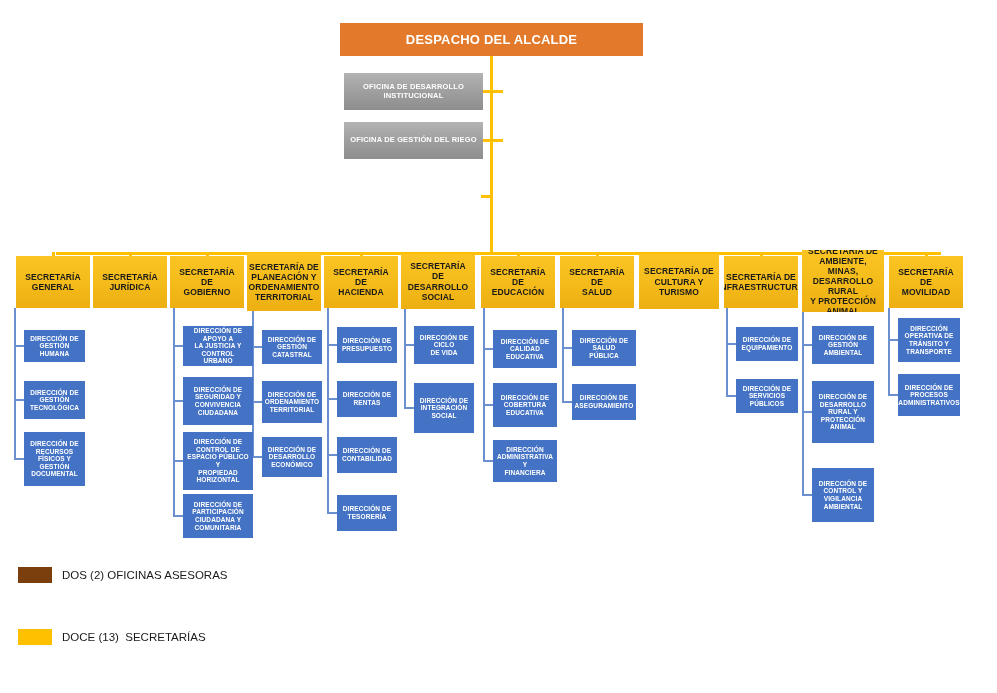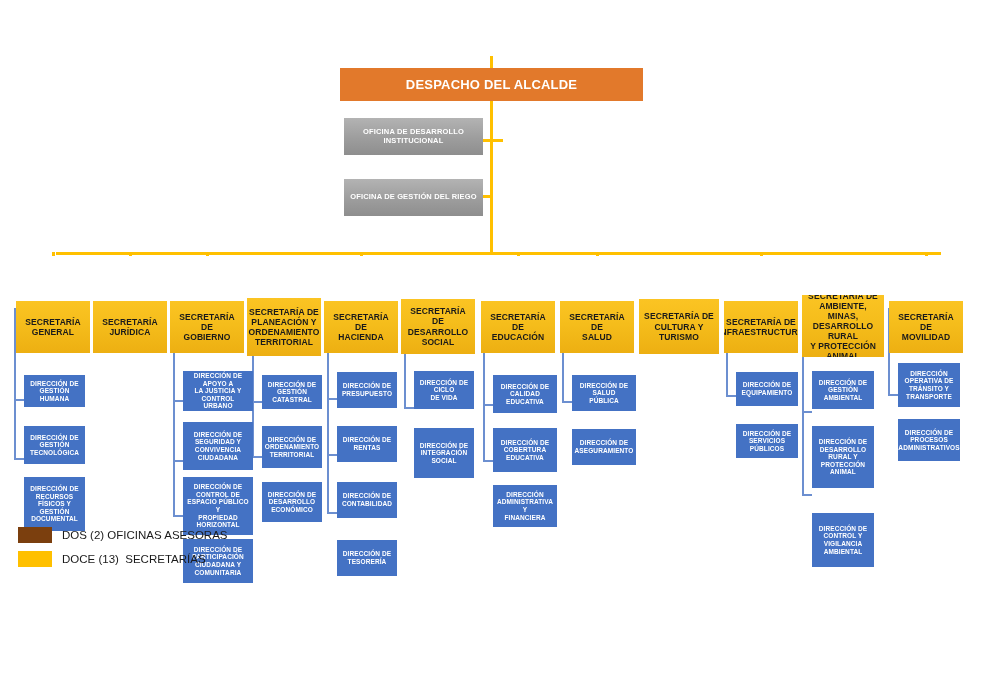--- a/index.html
+++ b/index.html
@@ -18,21 +18,20 @@
     display:flex;
     align-items:center;
     justify-content:center;
     text-align:center;
     color:#ffffff;
     font-weight:bold;
     line-height:1.18;
     padding:14px 3px;
     white-space:pre-line;
     overflow:hidden;
-    margin-top:45px;
   }
   
   .root{
     background:#E2792B;
     color:#ffffff;
     font-size:13px;
     letter-spacing:.2px;
   }
   
   .gray{
@@ -60,21 +59,21 @@
     letter-spacing:.1px;
   }
 
   
   .ln{position:absolute;}
   .ln-y{background:#FFC000;}
   .ln-b{background:#6C8FD0;}
 
   
   .legend{position:absolute;left:18px;top:524px;}
-  .legend-row{display:flex;align-items:center;height:22px;margin-bottom:2px;}
+  .legend-row{display:flex;align-items:center;height:22px;margin-bottom:2px;margin-top:40px;}
   .swatch{width:34px;height:16px;margin-right:10px;box-sizing:border-box;}
   .sw-brown{background:#7B3F0E;}
   .sw-gray{background:#ABABAB;}
   .sw-yellow{background:#FFC000;}
   .sw-blue{background:#4472C4;}
   .legend-label{font-size:11.5px;color:#1a1a1a;font-family:"Liberation Sans", sans-serif;white-space:pre;}
 </style>
 </head>
 <body>
 
@@ -144,21 +143,21 @@
       <div class="ln ln-b" style="left:802px;top:494px;width:10px;height:2px;"></div>
       <div class="ln ln-b" style="left:888px;top:308px;width:2px;height:87px;"></div>
       <div class="ln ln-b" style="left:888px;top:339px;width:10px;height:2px;"></div>
       <div class="ln ln-b" style="left:888px;top:394px;width:10px;height:2px;"></div>
     </div>
 
   <div class="box root" style="left:340px;top:23px;width:303px;height:33px;">DESPACHO DEL ALCALDE</div>
 
   <div class="box gray" style="left:344px;top:73px;width:139px;height:37px;">OFICINA  DE DESARROLLO
 INSTITUCIONAL</div>
-  <div class="box gray" style="left:344px;top:134px;width:139px;height:37px;">OFICINA DE GESTIÓN DEL RIEGO</div>
+  <div class="box gray" style="left:344px;top:122px;width:139px;height:37px;">OFICINA DE GESTIÓN DEL RIEGO</div>
 
 
   <div id="sec-layer">
       <div class="box sec" style="left:16px;top:256px;width:74px;height:52px;">SECRETARÍA
 GENERAL</div>
       <div class="box dir" style="left:24px;top:330px;width:61px;height:32px;">DIRECCIÓN DE
 GESTIÓN HUMANA</div>
       <div class="box dir" style="left:24px;top:381px;width:61px;height:38px;">DIRECCIÓN DE
 GESTIÓN
 TECNOLÓGICA</div>

